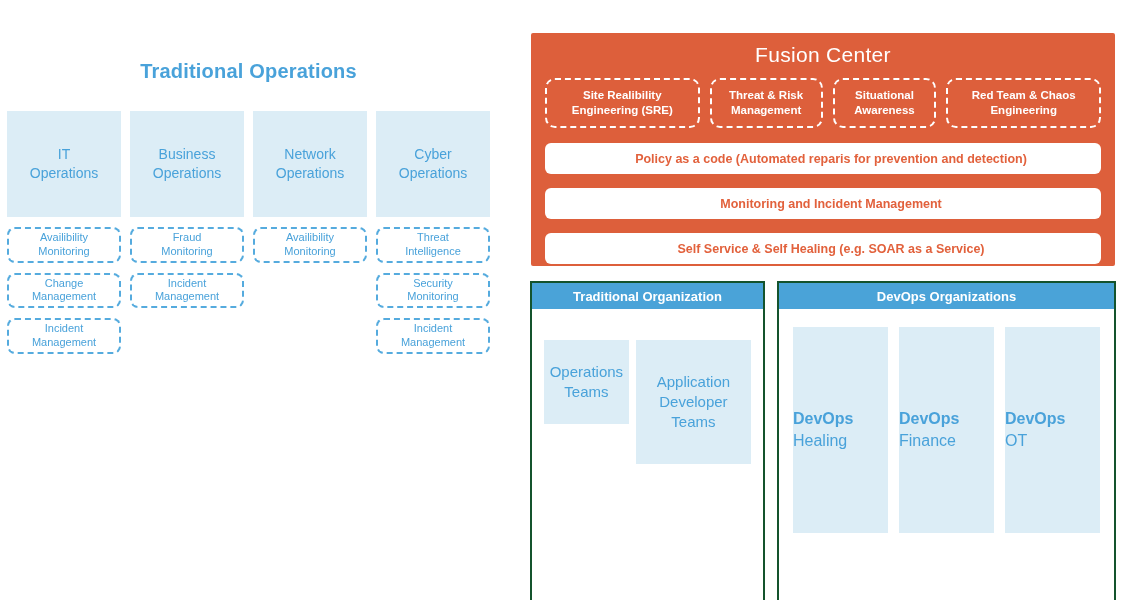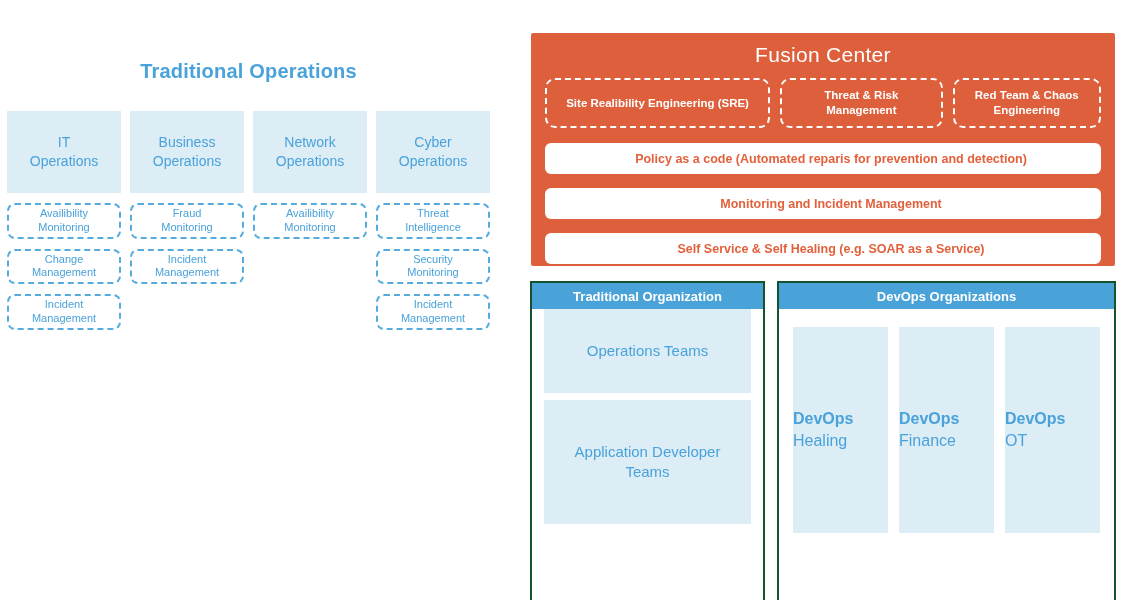--- a/index.html
+++ b/index.html
@@ -5,21 +5,21 @@
   * { margin:0; padding:0; box-sizing:border-box; }
   html,body { width:1135px; height:600px; background:#ffffff; overflow:hidden;
               font-family:"Liberation Sans", sans-serif; position:relative; }
 
   
   .trad-ops { position:absolute; left:7px; top:44px; width:483px;margin-top:16px; }
   .trad-ops-title { text-align:center; color:#49A2DA; font-size:20px; font-weight:bold;
                     margin-bottom:28px; letter-spacing:.2px; }
   .ops-columns { display:grid; grid-template-columns:repeat(4,1fr); column-gap:9px; }
   .ops-col { display:flex; flex-direction:column; gap:10px; }
-  .ops-col-header { height:82px; background:#DCEDF6; color:#49A2DA; font-size:14px;
+  .ops-col-header { height:106px; background:#DCEDF6; color:#49A2DA; font-size:14px;
                     display:flex; align-items:center; justify-content:center;
                     text-align:center; line-height:1.35; margin-bottom:0; }
   .ops-col-header span { display:inline-block; max-width:84px; }
   .ops-chip { min-height:34px; border:2px dashed #55ABDE; border-radius:8px;
               color:#49A2DA; font-size:11px; line-height:1.25;
               display:flex; align-items:center; justify-content:center;
               text-align:center; padding:2px 6px; background:#ffffff; }
   .ops-chip span { display:inline-block; max-width:78px; }
 
   
@@ -40,21 +40,21 @@
                 color:#E2613C; font-size:12.5px; font-weight:bold;
                 display:flex; align-items:center; justify-content:center; text-align:center;padding-left:16px; }
   .fusion-bar:nth-of-type(1){ margin-top:15px; }
 
   
   .org-box { position:absolute; top:281px; height:340px; background:#ffffff;
              border:2px solid #14532d; }
   .org-header { height:26px; background:#4AA3D8; color:#ffffff; font-size:13px;
                 font-weight:bold; display:flex; align-items:center; justify-content:center; }
   .trad-org { left:530px; width:235px; }
-  .trad-org-content { padding:0 12px; display:flex; flex-direction:column; gap:7px; }
+  .trad-org-content { padding:31px 12px; display:flex; flex-direction:row; gap:7px; }
   .team-box { background:#DCEDF6; color:#49A2DA; font-size:15px; line-height:1.35;
               display:flex; align-items:center; justify-content:center; text-align:center; }
   .team-box:nth-child(1){ height:84px; }
   .team-box:nth-child(2){ height:124px; }
   .team-box span { display:inline-block; max-width:165px; }
 
   .devops-org { left:777px; width:339px; }
   .devops-content { padding:18px 14px; display:flex; gap:11px; height:242px; }
   .devops-col { flex:1; background:#DCEDF6; color:#49A2DA; font-size:16px; line-height:1.35;
                 display:flex; flex-direction:column; align-items:flex-start; justify-content:center;
@@ -115,20 +115,21 @@
         </div>
       </div>
     </div>
 </div>
 
 <div class="fusion">
   <div class="fusion-title">Fusion Center</div>
   <div class="fusion-caps">
       <div class="fusion-cap">Site Realibility Engineering (SRE)</div>
       <div class="fusion-cap">Threat &amp; Risk Management</div>
+      <div class="fusion-cap">Situational Awareness</div>
       <div class="fusion-cap">Red Team &amp; Chaos Engineering</div>
     </div>
   <div>
       <div class="fusion-bar">Policy as a code (Automated reparis for prevention and detection)</div>
       <div class="fusion-bar">Monitoring and Incident Management</div>
       <div class="fusion-bar">Self Service &amp; Self Healing (e.g. SOAR as a Service)</div>
     </div>
 </div>
 
 <div class="org-box trad-org">

